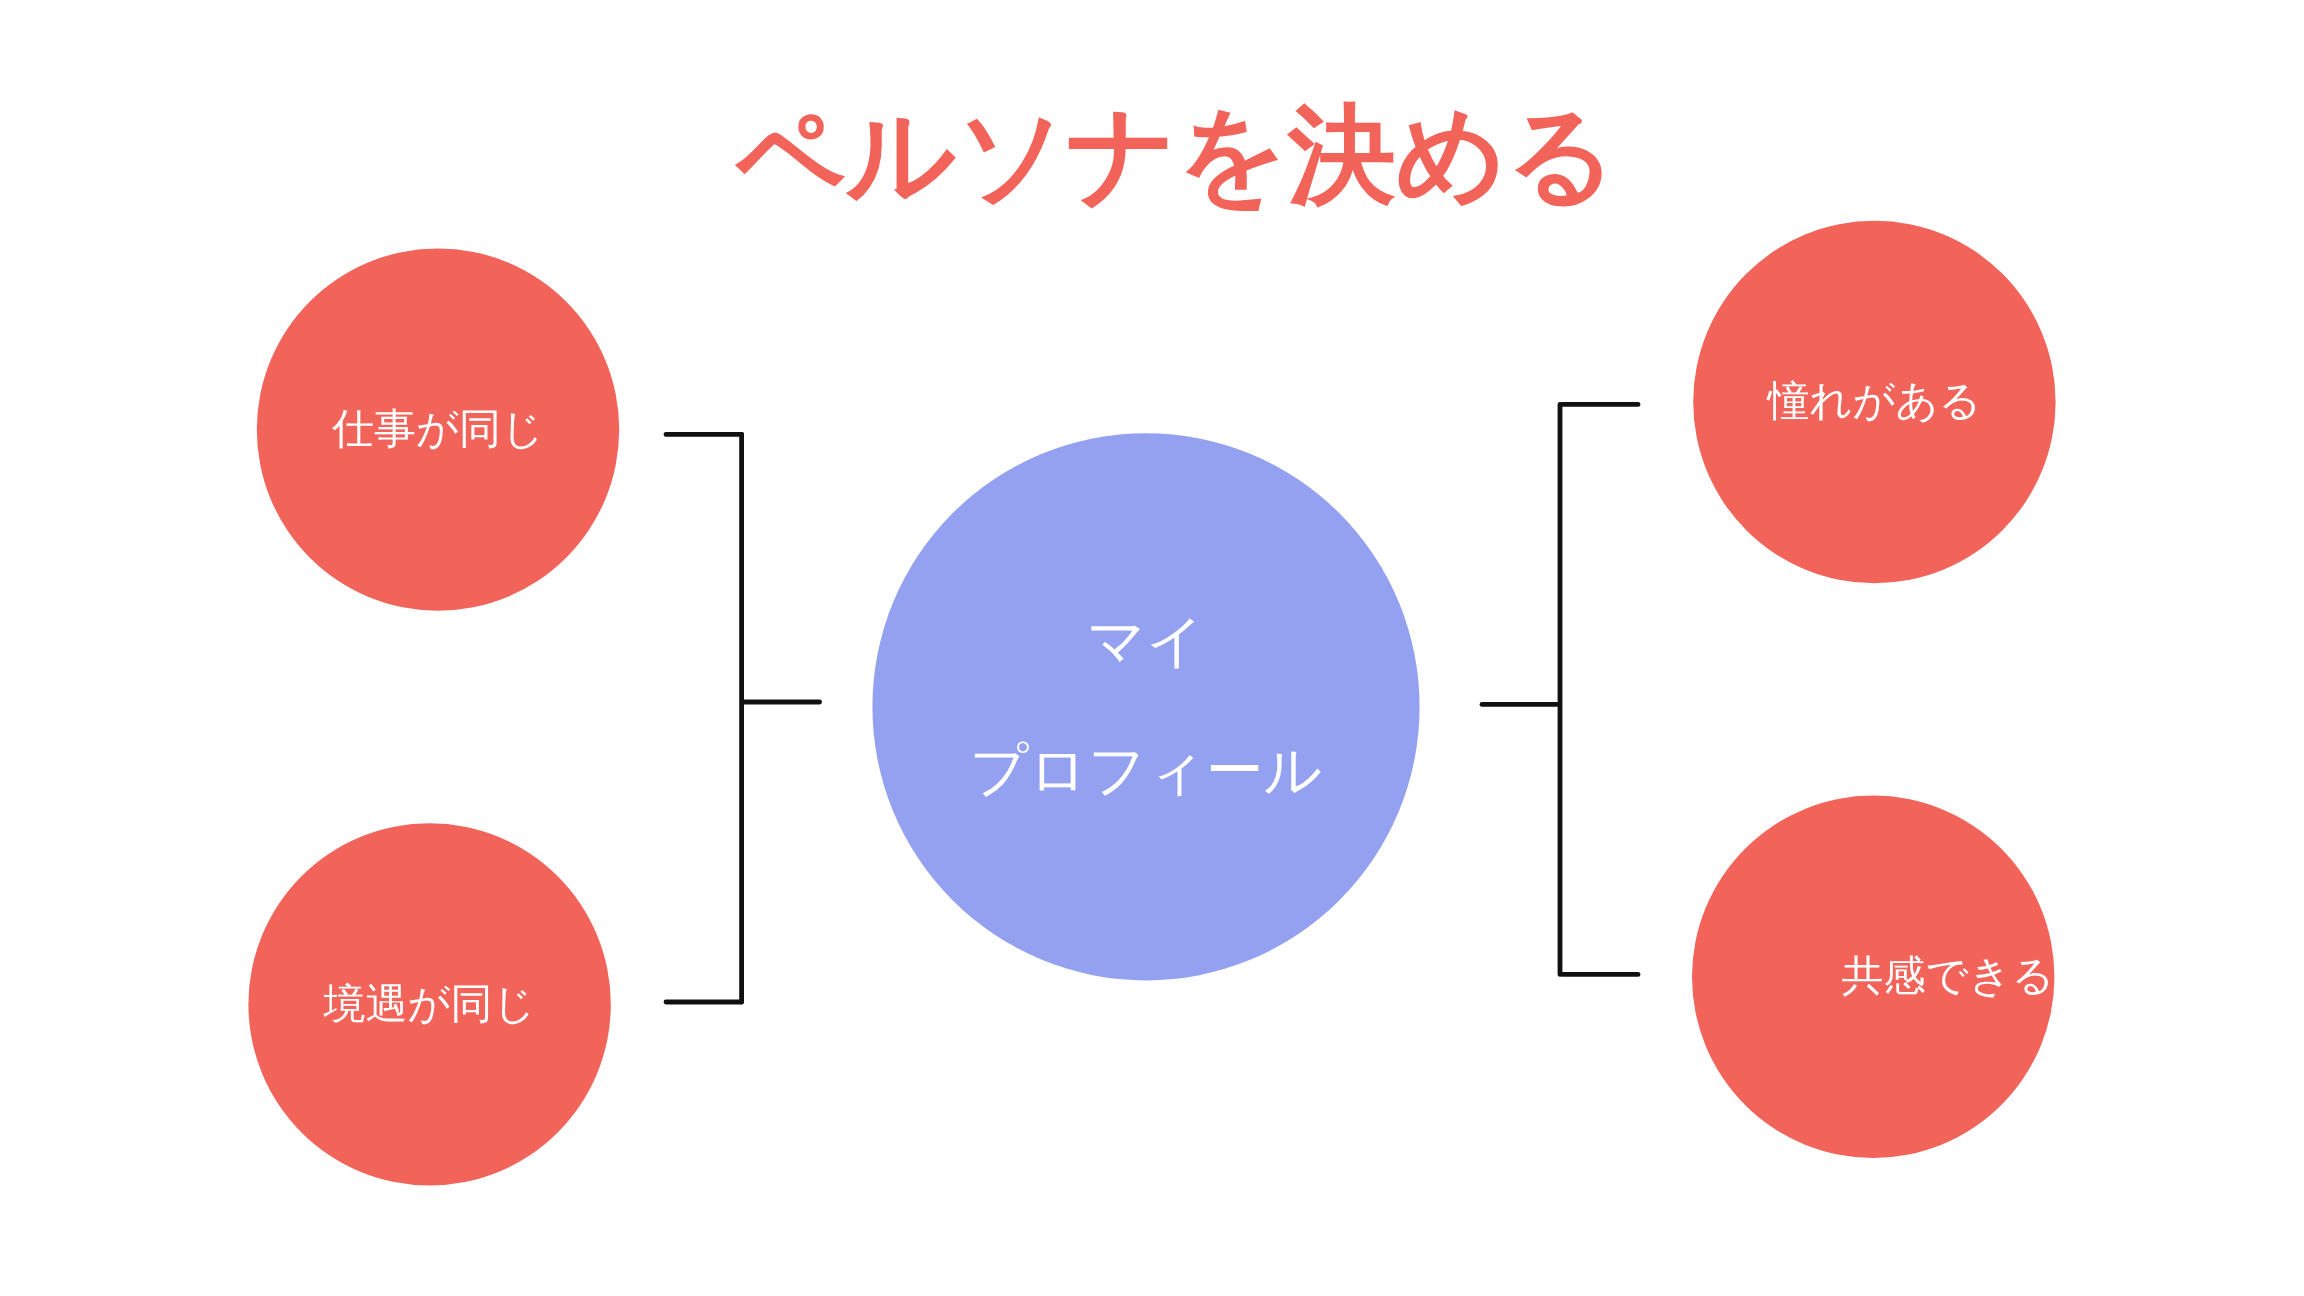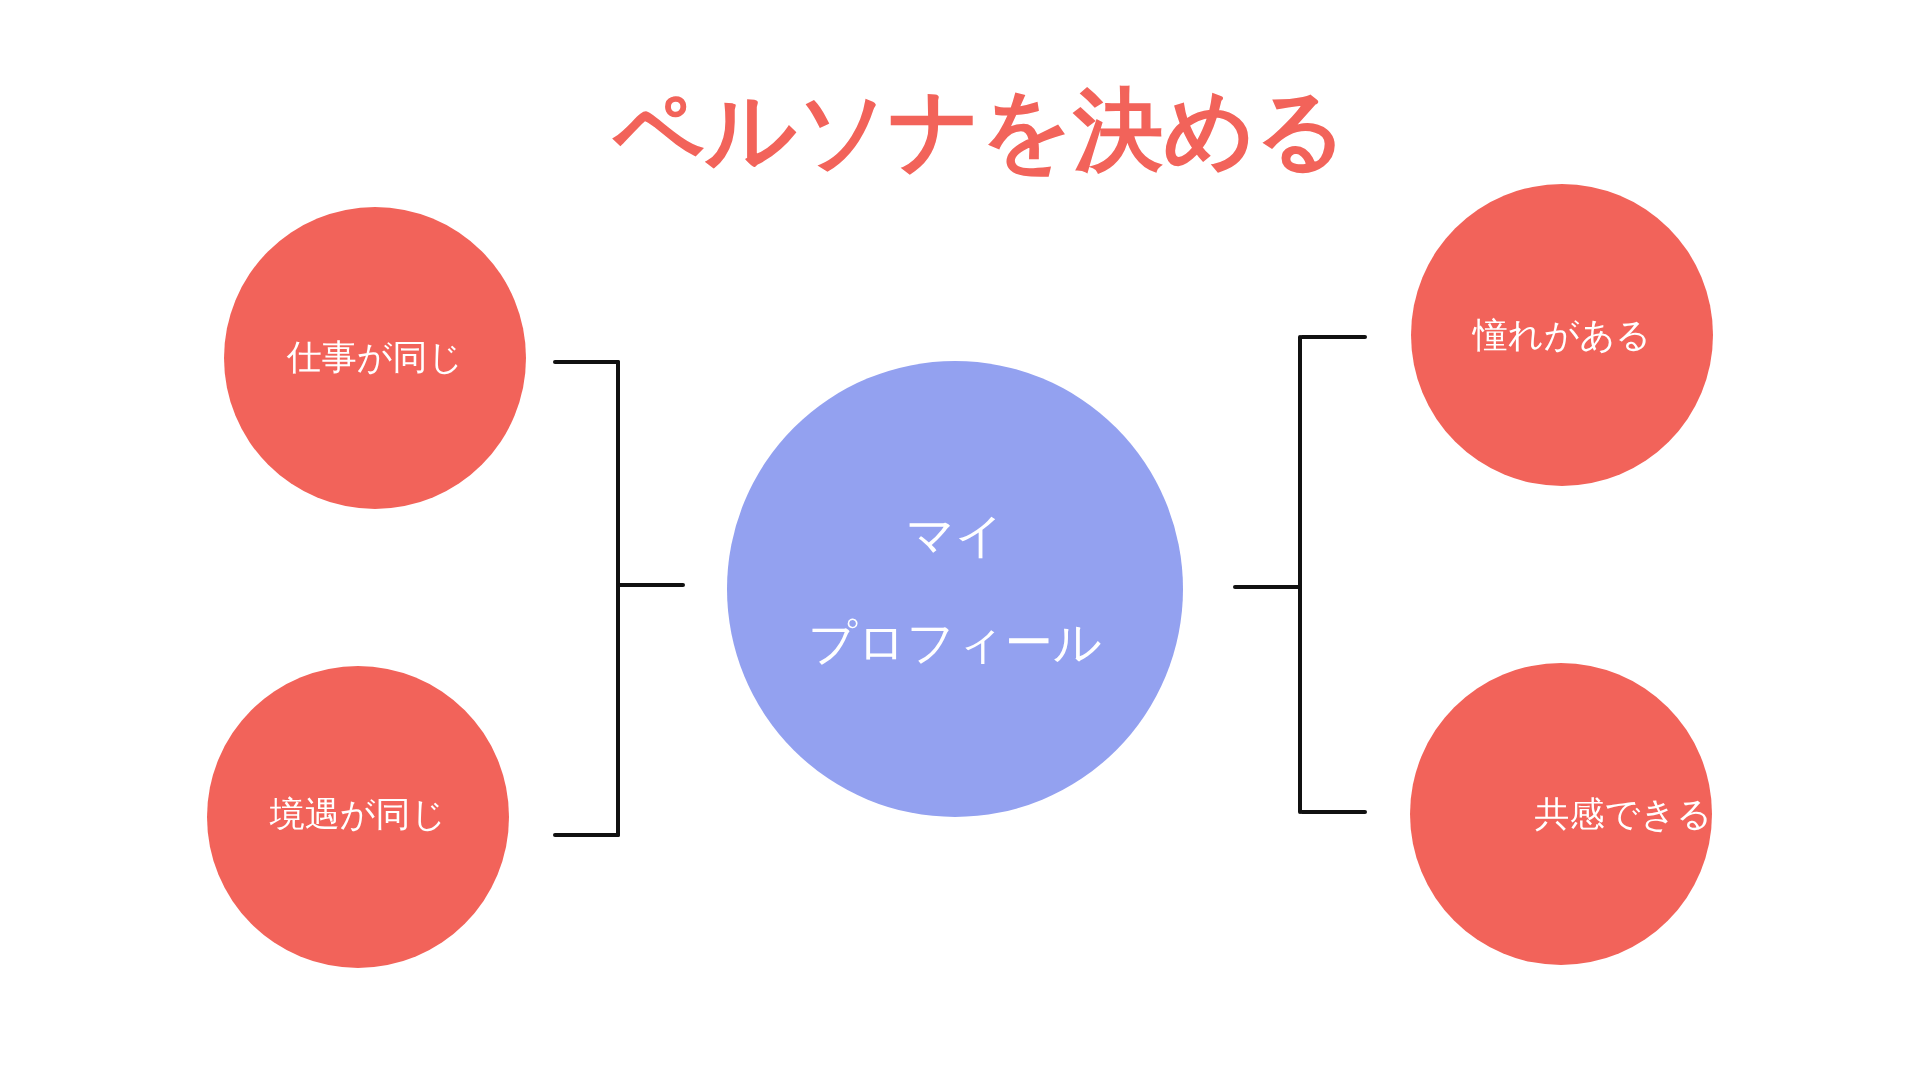--- a/index.html
+++ b/index.html
@@ -53,22 +53,22 @@
     color:var(--label-white,#fff);
     font-size:35px;
     font-weight:500;
     line-height:1.2;
     white-space:nowrap;
   }
   .node.blue .node-label{
     font-size:48px;
     line-height:107px;
   }
-  .node.tl{left:224px;top:207px;font-family:Liberation Serif, serif;}
-  .node.bl{left:207px;top:666px;font-family:Liberation Mono, monospace;}
+  .node.tl{left:214px;top:207px;}
+  .node.bl{left:207px;top:686px;}
   .node.tr{left:1411px;top:184px;}
   .node.br{left:1410px;top:663px;align-items:flex-end;}
   .node.center{left:727px;top:361px;}
   .line{
     position:absolute;
     background:var(--connector-black,#111);
     border-radius:2px;
   }
   .h{height:4px;width:67px;}
   .v{width:4px;}

